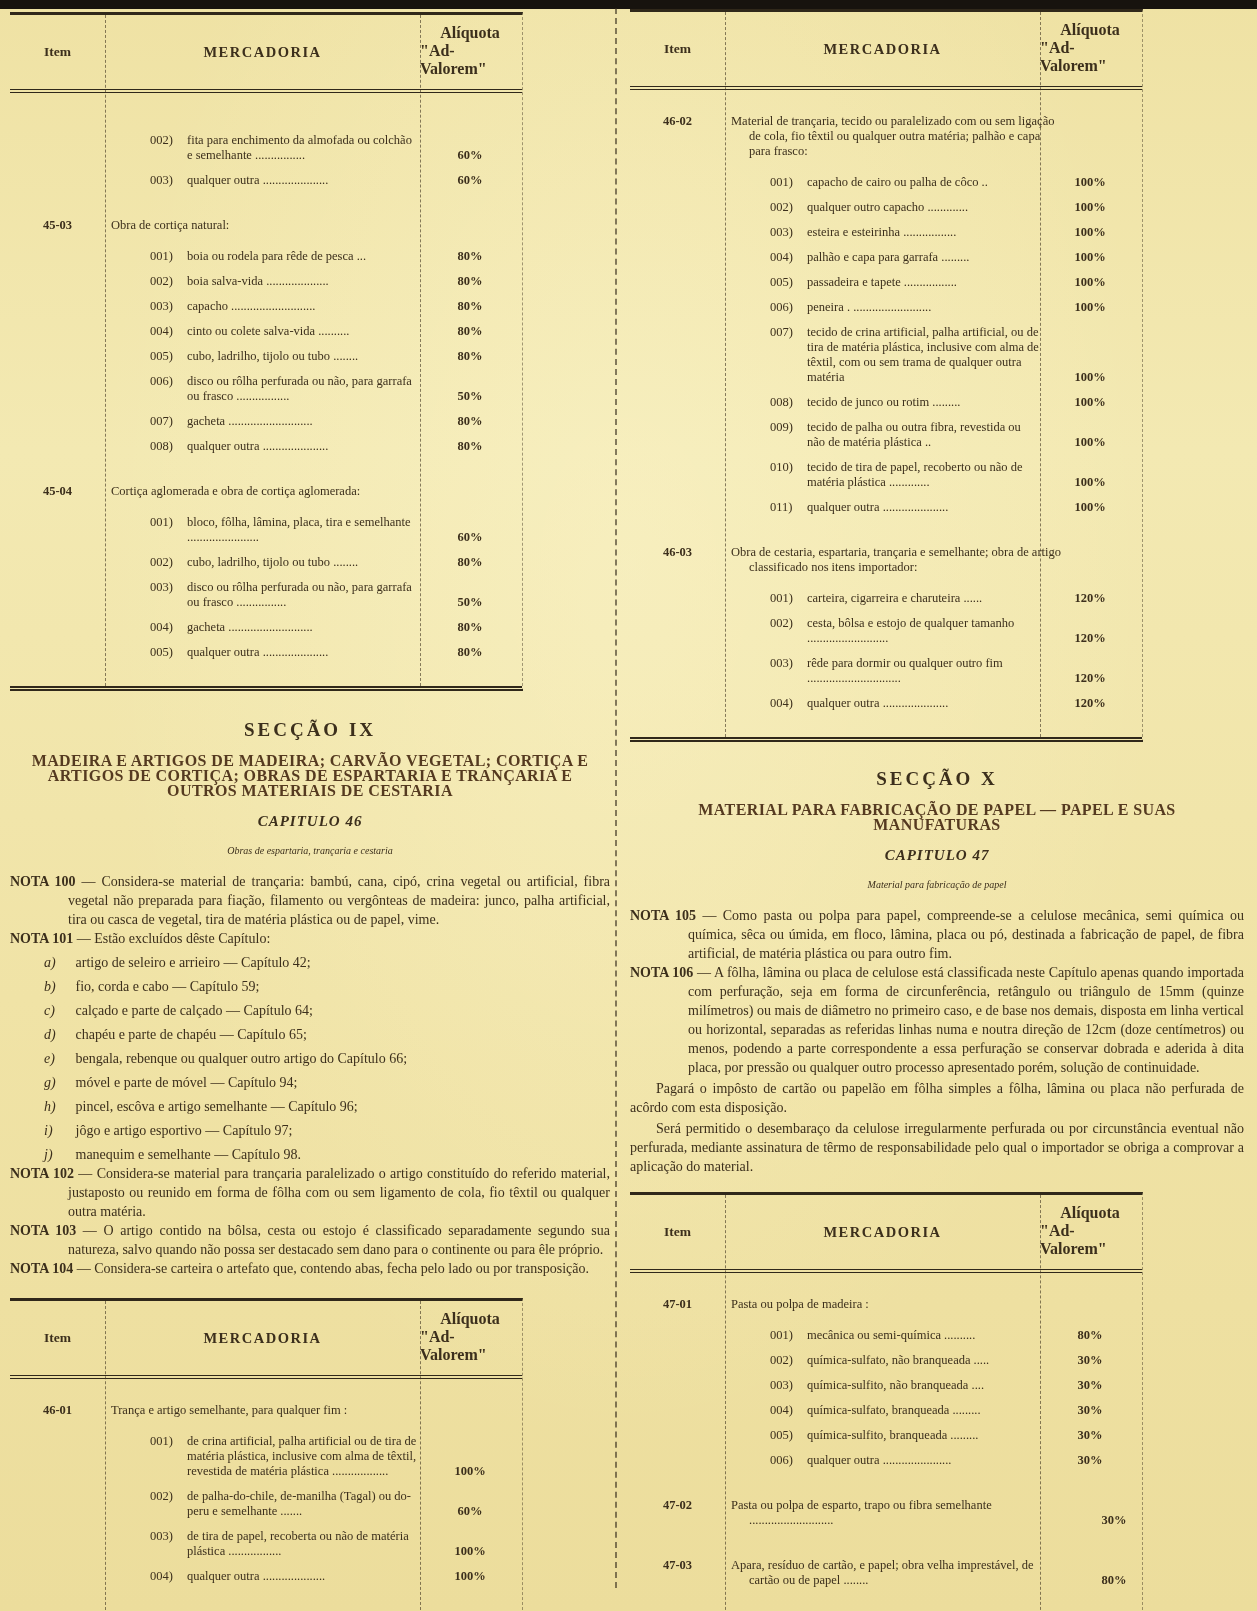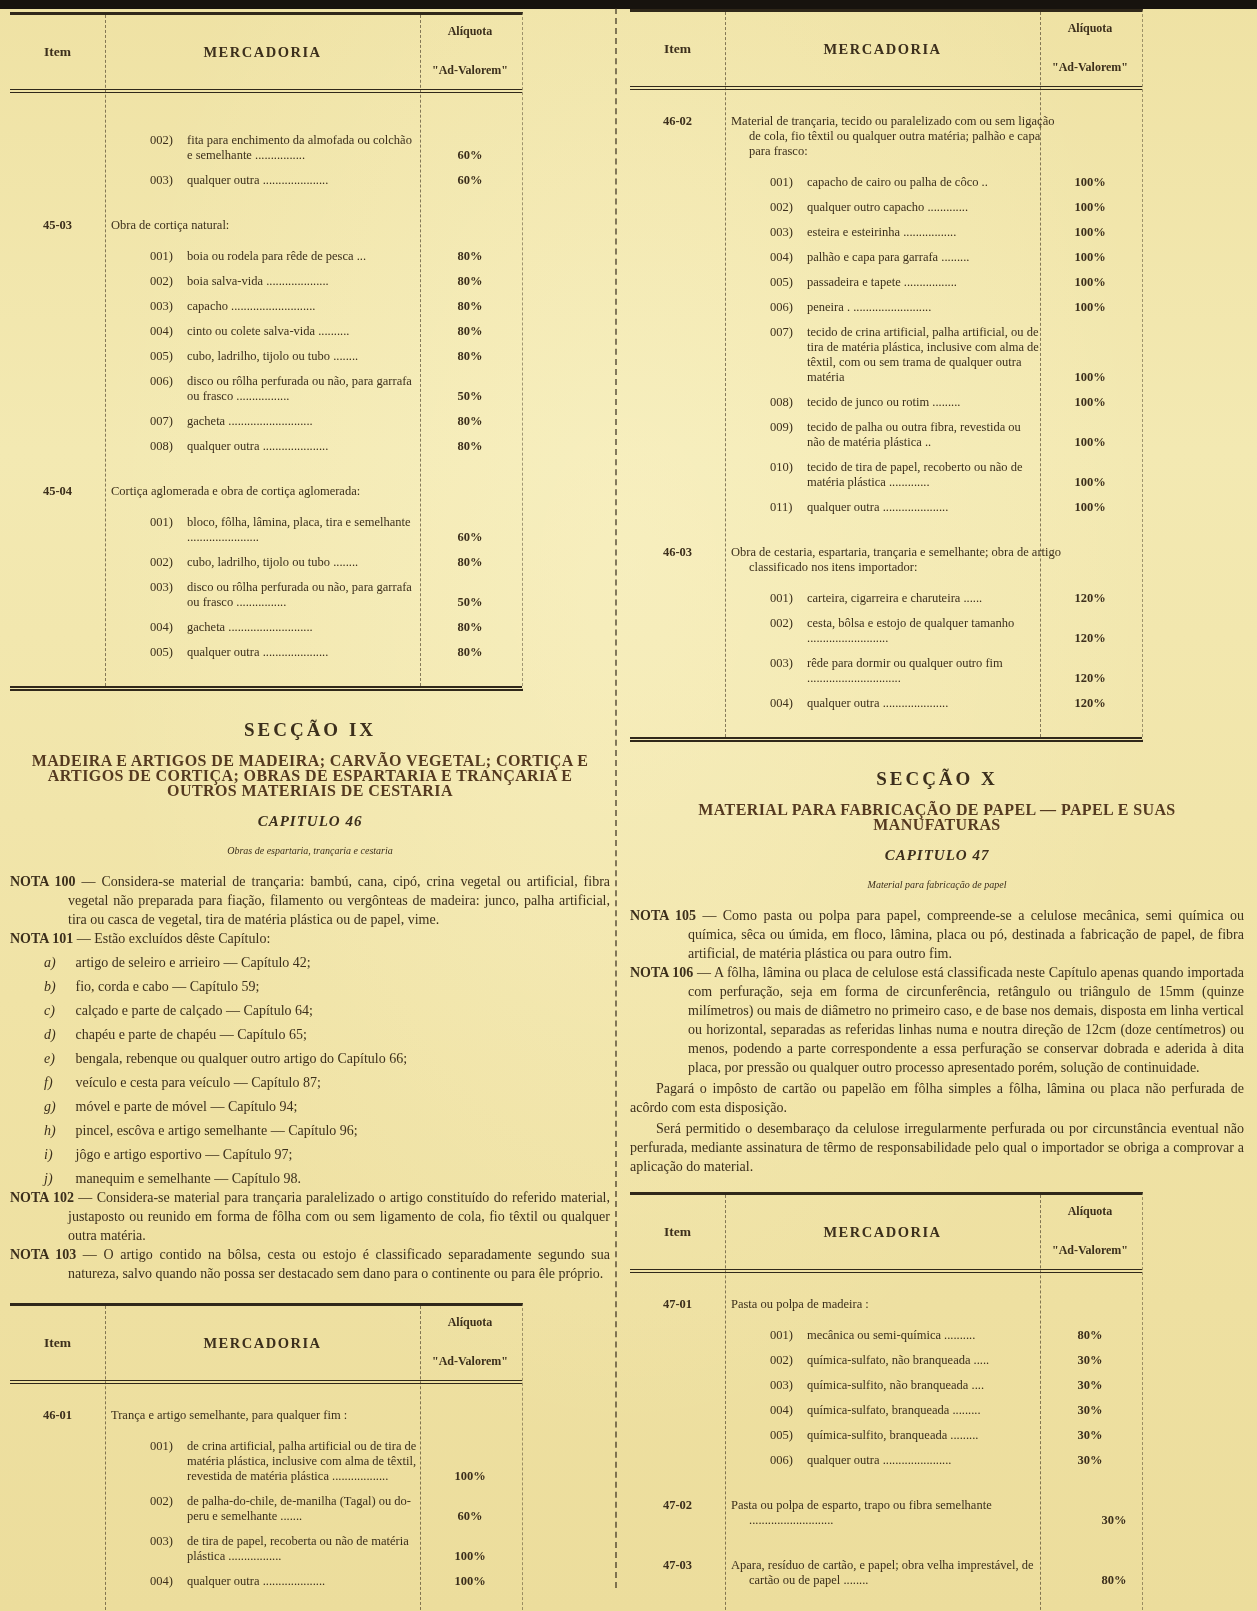--- a/index.html
+++ b/index.html
@@ -27,21 +27,21 @@
     border-left:1px dashed rgba(58,47,28,.6);
   }
   .ttable::before { left:95px; }
   .ttable::after  { left:410px; }
 
   .thead { display:flex; height:74px; border-bottom:4px double #30281a; font-weight:bold; }
   .th-item { flex:0 0 95px; display:flex; align-items:center; justify-content:center; font-size:13.5px; }
   .th-merc { flex:0 0 315px; display:flex; align-items:center; justify-content:center;
              font-size:14.5px; letter-spacing:1.5px; }
   .th-aliq { flex:0 0 100px; display:flex; flex-direction:column; justify-content:space-between;
-             align-items:center; padding:9px 0 11px; font-size:12px; }
+             align-items:center; padding:9px 0 11px; font-size:16px; }
 
   .tbody { padding:24px 0 26px 0; font-size:12.5px; line-height:15px; }
   .group + .group { margin-top:30px; }
   .gline { display:flex; }
   .gcode { flex:0 0 95px; text-align:center; font-weight:bold; }
   .ghead { flex:0 0 315px; padding-left:24px; text-indent:-18px; }
   .grate { flex:0 0 100px; text-align:center; font-weight:bold; align-self:flex-end; }
   .gitems { margin-top:16px; }
   .irow { display:flex; margin-top:10px; }
   .icode { flex:0 0 37px; margin-left:140px; }
@@ -245,24 +245,20 @@
         <div class="nli">
           <span class="nk">d)</span>
           <span>chapéu e parte de chapéu — Capítulo 65;</span>
         </div>
 
         <div class="nli">
           <span class="nk">e)</span>
           <span>bengala, rebenque ou qualquer outro artigo do Capítulo 66;</span>
         </div>
 
-        <div class="nli">
-          <span class="nk">f)</span>
-          <span>veículo e cesta para veículo — Capítulo 87;</span>
-        </div>
 
         <div class="nli">
           <span class="nk">g)</span>
           <span>móvel e parte de móvel — Capítulo 94;</span>
         </div>
 
         <div class="nli">
           <span class="nk">h)</span>
           <span>pincel, escôva e artigo semelhante — Capítulo 96;</span>
         </div>
@@ -278,20 +274,24 @@
         </div>
       </div>
 
     <div class="note">
       <span class="nlabel">NOTA 102</span>
       <span>— Considera-se material para trançaria paralelizado o artigo constituído do referido material, justaposto ou reunido em forma de fôlha com ou sem ligamento de cola, fio têxtil ou qualquer outra matéria.</span>
     </div>
     <div class="note">
       <span class="nlabel">NOTA 103</span>
       <span>— O artigo contido na bôlsa, cesta ou estojo é classificado separadamente segundo sua natureza, salvo quando não possa ser destacado sem dano para o continente ou para êle próprio.</span>
+    </div>
+    <div class="note">
+      <span class="nlabel">NOTA 104</span>
+      <span>— Considera-se carteira o artefato que, contendo abas, fecha pelo lado ou por transposição.</span>
     </div>
 
     <div class="ttable mt-t2">
       <div class="thead">
         <div class="th-item">Item</div>
         <div class="th-merc">MERCADORIA</div>
         <div class="th-aliq">
           <span>Alíquota</span>
           <span>"Ad-Valorem"</span>
         </div>

